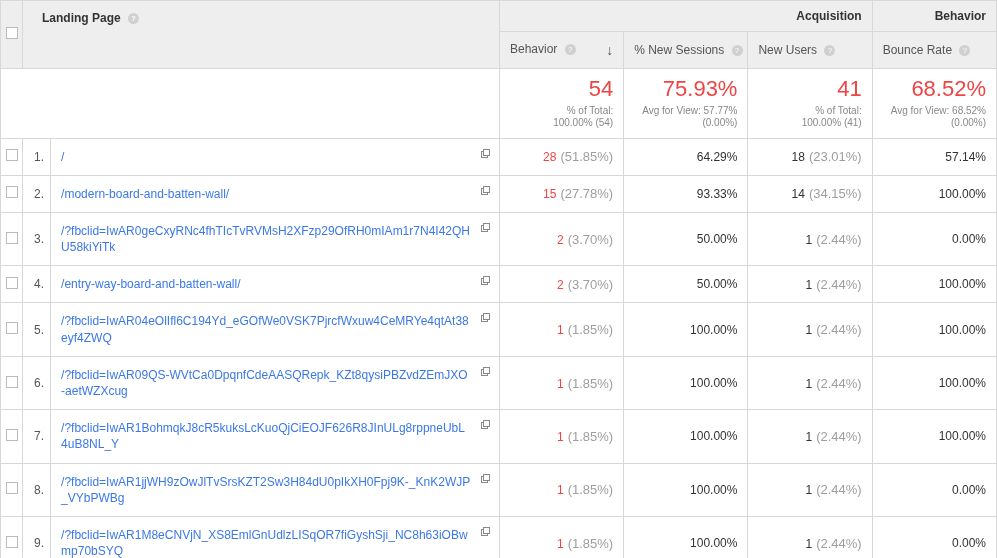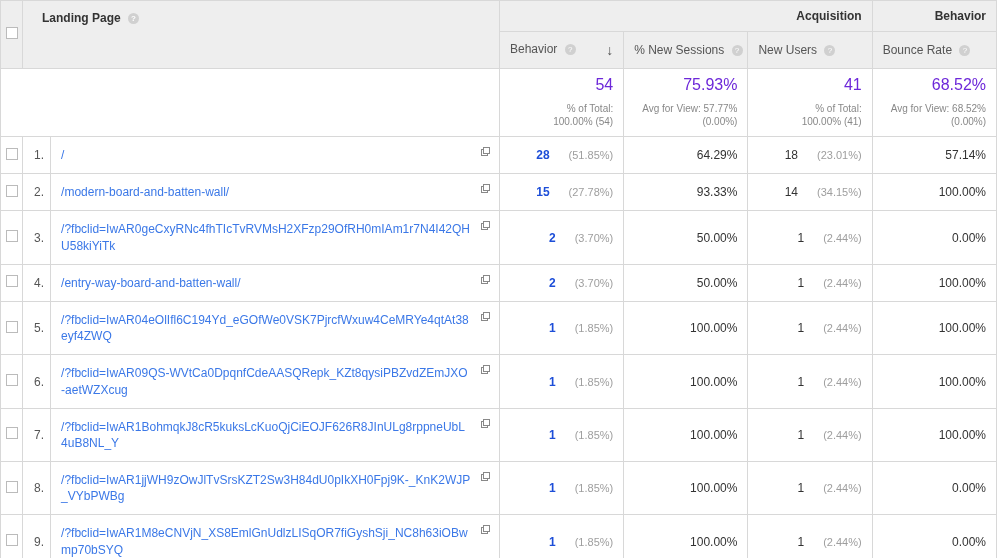--- a/index.html
+++ b/index.html
@@ -67,24 +67,24 @@
     background: #fff;
     text-align: right;
     padding: 6px 10px 8px;
     color: #888;
     font-size: 10px;
     line-height: 1.25;
     vertical-align: top;
   }
   .summary-cell .big {
     display: block;
-    color: #6d28d9;
-    font-size: 16px;
+    color: #ef4444;
+    font-size: 22px;
     font-weight: 400;
-    margin-bottom: 8px;
+    margin-bottom: 2px;
   }
   .summary-blank {
     border-right: 0;
   }
   .summary-blank + .summary-blank {
     border-left: 0;
   }
 
   tbody td {
     padding: 10px 10px;
@@ -125,27 +125,27 @@
     width: 12px; height: 12px;
     color: #888;
   }
   .ext-icon svg { width: 12px; height: 12px; display: block; }
 
   td.metric-cell {
     text-align: right;
     white-space: nowrap;
   }
   .val-bold {
-    font-weight: 700;
-    color: #1d4ed8;
+    font-weight: 400;
+    color: #ef4444;
   }
   .val-pct {
     color: #9e9e9e;
-    font-size: 11px;
-    margin-left: 19px;
+    font-size: 13px;
+    margin-left: 4px;
   }
 
   .help-icon {
     display: inline-block;
     width: 11px; height: 11px;
     border-radius: 50%;
     background: #d0d0d0;
     color: #fff;
     font-size: 8px;
     line-height: 11px;

